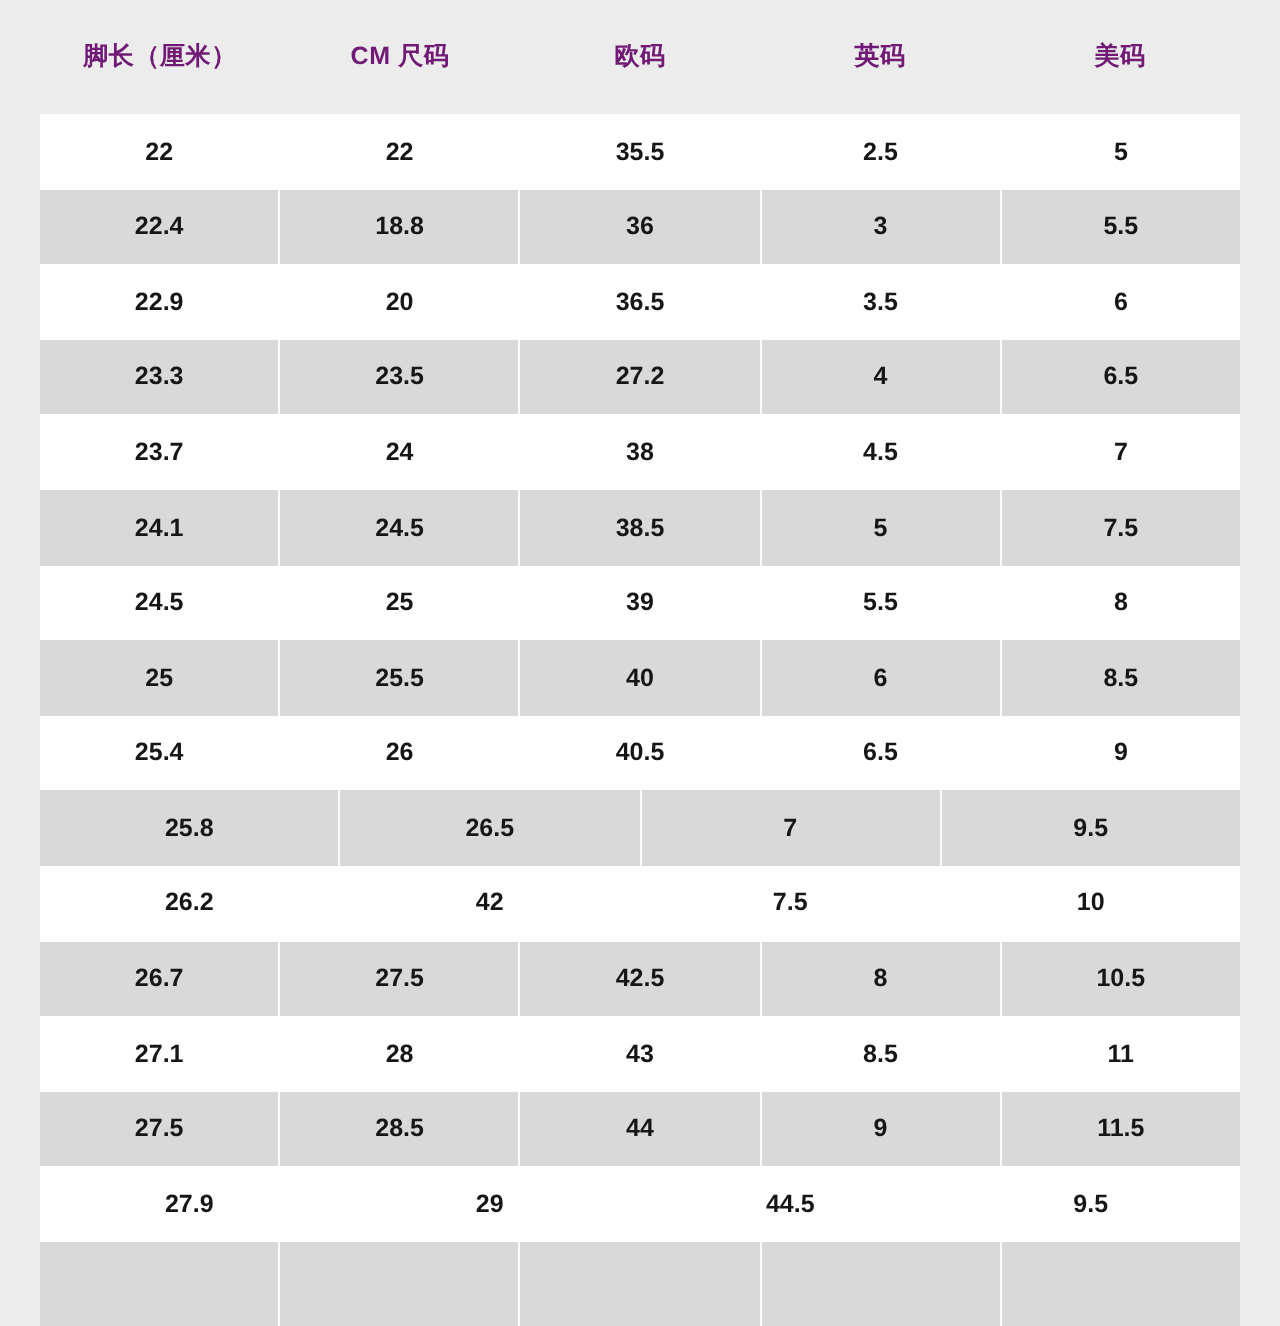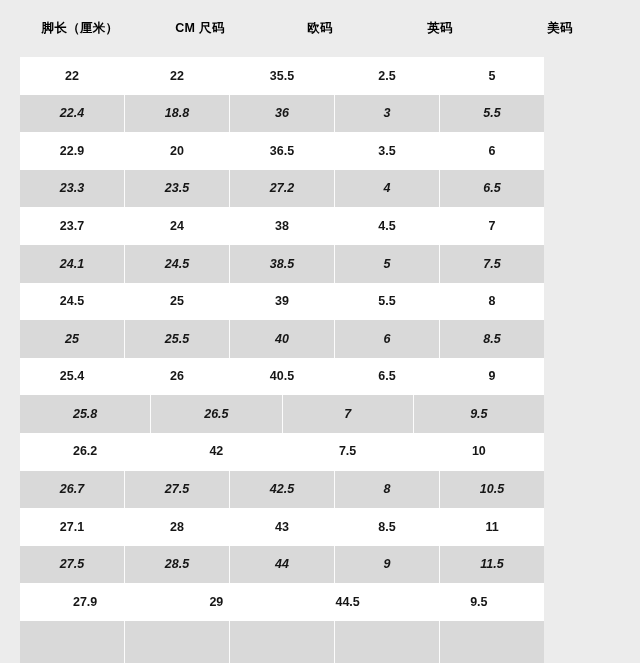--- a/index.html
+++ b/index.html
@@ -37,38 +37,38 @@
     width: 600px;
     height: 57px;
     background: #ececec;
     align-items: center;
   }
   .head-cell {
     flex: 1 1 0;
     text-align: center;
     font-size: 12.5px;
     font-weight: bold;
-    color: #000000;
+    color: #701a75;
     letter-spacing: 0.3px;
     line-height: 1.2;
     white-space: nowrap;
   }
 
   
   .rows-wrap {
     width: 600px;
   }
   .data-row {
     display: flex;
-    width: 524px;
+    width: 600px;
     height: 37.6px;
     align-items: center;
   }
   .data-row.odd  { background: #ffffff; }
-  .data-row.even { background: #d9d9d9; font-style: italic; }
+  .data-row.even { background: #d9d9d9; }
 
   .data-cell {
     flex: 1 1 0;
     text-align: center;
     font-size: 12.5px;
     font-weight: bold;
     color: #161616;
     line-height: 1;
     position: relative;
     height: 37.6px;

